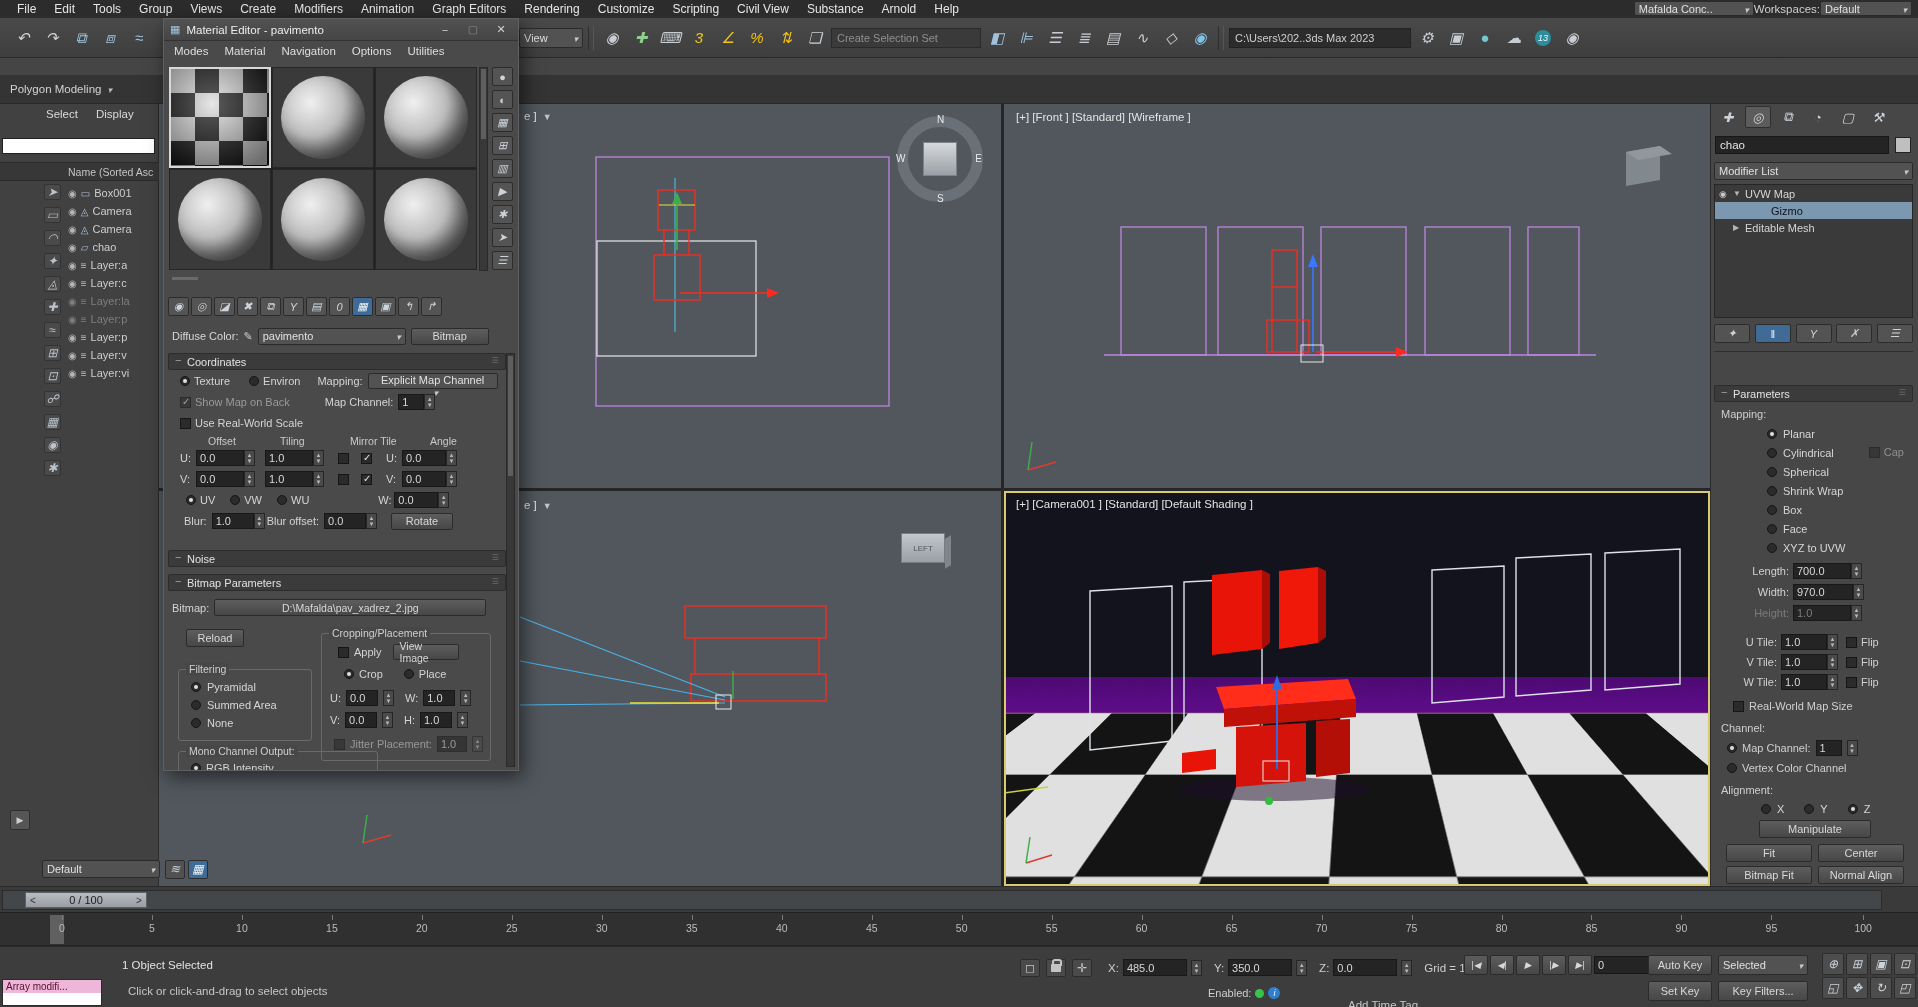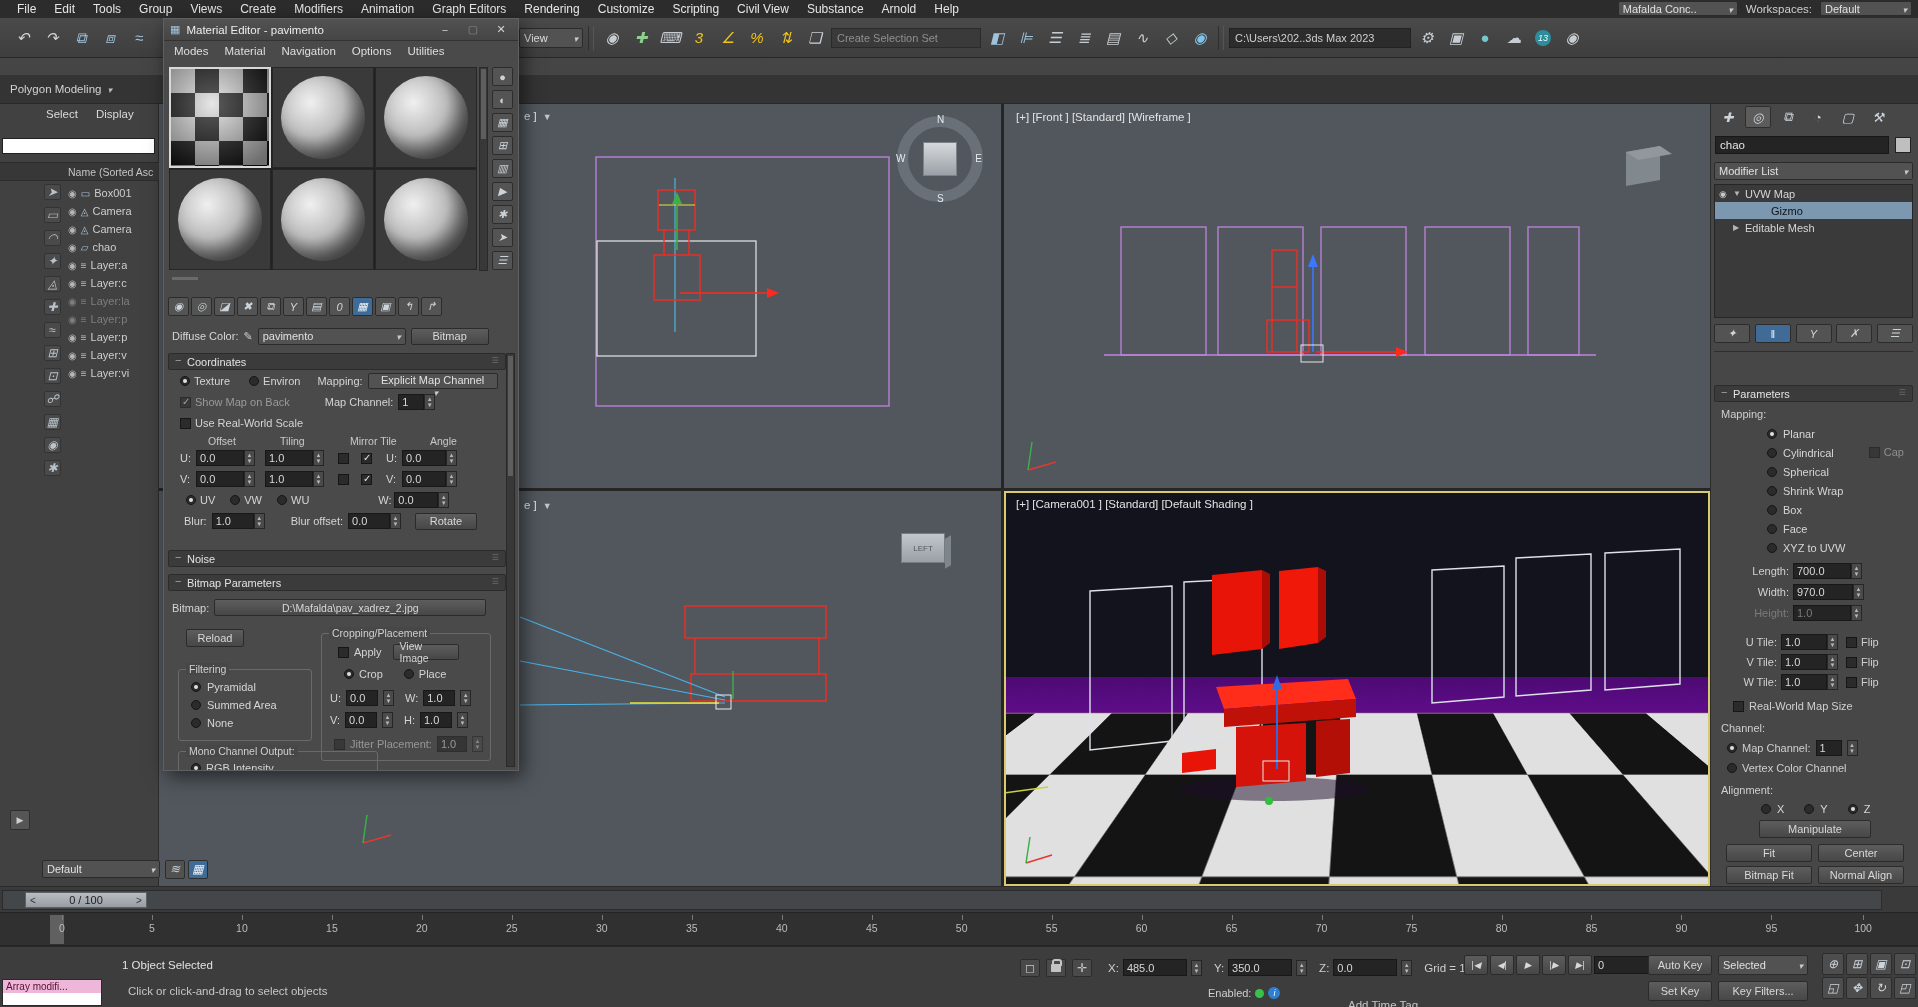--- a/index.html
+++ b/index.html
@@ -27,21 +27,21 @@
         height:17px;display:flex;align-items:center;padding-left:18px;position:relative;}
   .roll::before{content:"−";position:absolute;left:6px;top:0;color:#a8a8a8;}
   .roll::after{content:"☰";position:absolute;right:6px;top:2px;color:#6d6d6d;font-size:8px;}
   .group{border:1px solid #6a6a6a;border-radius:3px;position:absolute;}
   .gtitle{position:absolute;top:-7px;left:7px;background:#474747;padding:0 3px;font-size:10.5px;color:#cfcfcf;}
 
   
   .menubar{position:absolute;left:0;top:0;width:1918px;height:18px;background:#2c2c2c;display:flex;align-items:center;z-index:20;}
   .menus{display:flex;align-items:center;height:18px;padding-left:8px;}
   .menu-item{padding:0 9px;font-size:12px;color:#e6e6e6;}
-  .menubar-right{position:absolute;right:6px;top:1px;display:flex;align-items:center;gap:8px;}
+  .menubar-right{position:absolute;right:6px;top:1px;display:flex;align-items:center;}
   .scene-dd{width:120px;height:15px;font-size:11px;}
   .ws-label{color:#cfcfcf;font-size:11.5px;}
   .ws-dd{width:92px;height:15px;font-size:11px;}
 
   
   .toolbar{position:absolute;left:0;top:18px;width:1918px;height:40px;background:linear-gradient(#4a4a4a,#3e3e3e);
            border-bottom:1px solid #292929;z-index:20;}
   .tb-group{position:absolute;top:6px;display:flex;align-items:center;gap:3px;}
   .g1{left:10px;} .ghidden{left:172px;} .g2{left:519px;}
   .tbi{width:26px;height:27px;display:flex;align-items:center;justify-content:center;border-radius:2px;}
@@ -1212,21 +1212,21 @@
         <span class="radio" style="margin-left:10px;"></span>
         <span class="lblt">WU</span>
         <span class="axislbl" style="margin-left:64px;">W:</span>
         <span class="num" style="width:44px;">0.0</span>
         <span class="spin"></span>
       </div>
       <div class="corow">
         <span class="lblt">Blur:</span>
         <span class="num" style="width:42px;">1.0</span>
         <span class="spin"></span>
-        <span class="lblt" style="margin-left:26px;text-align:right;">Blur offset:</span>
+        <span class="lblt" style="margin-left:2px;text-align:right;">Blur offset:</span>
         <span class="num" style="width:42px;">0.0</span>
         <span class="spin"></span>
         <span class="btn" style="width:62px;margin-left:14px;height:17px;">Rotate</span>
       </div>
     </div>
 
     <div class="roll me-roll-noise">
         <span>Noise</span>
       </div>
     <div class="roll me-roll-bp">

